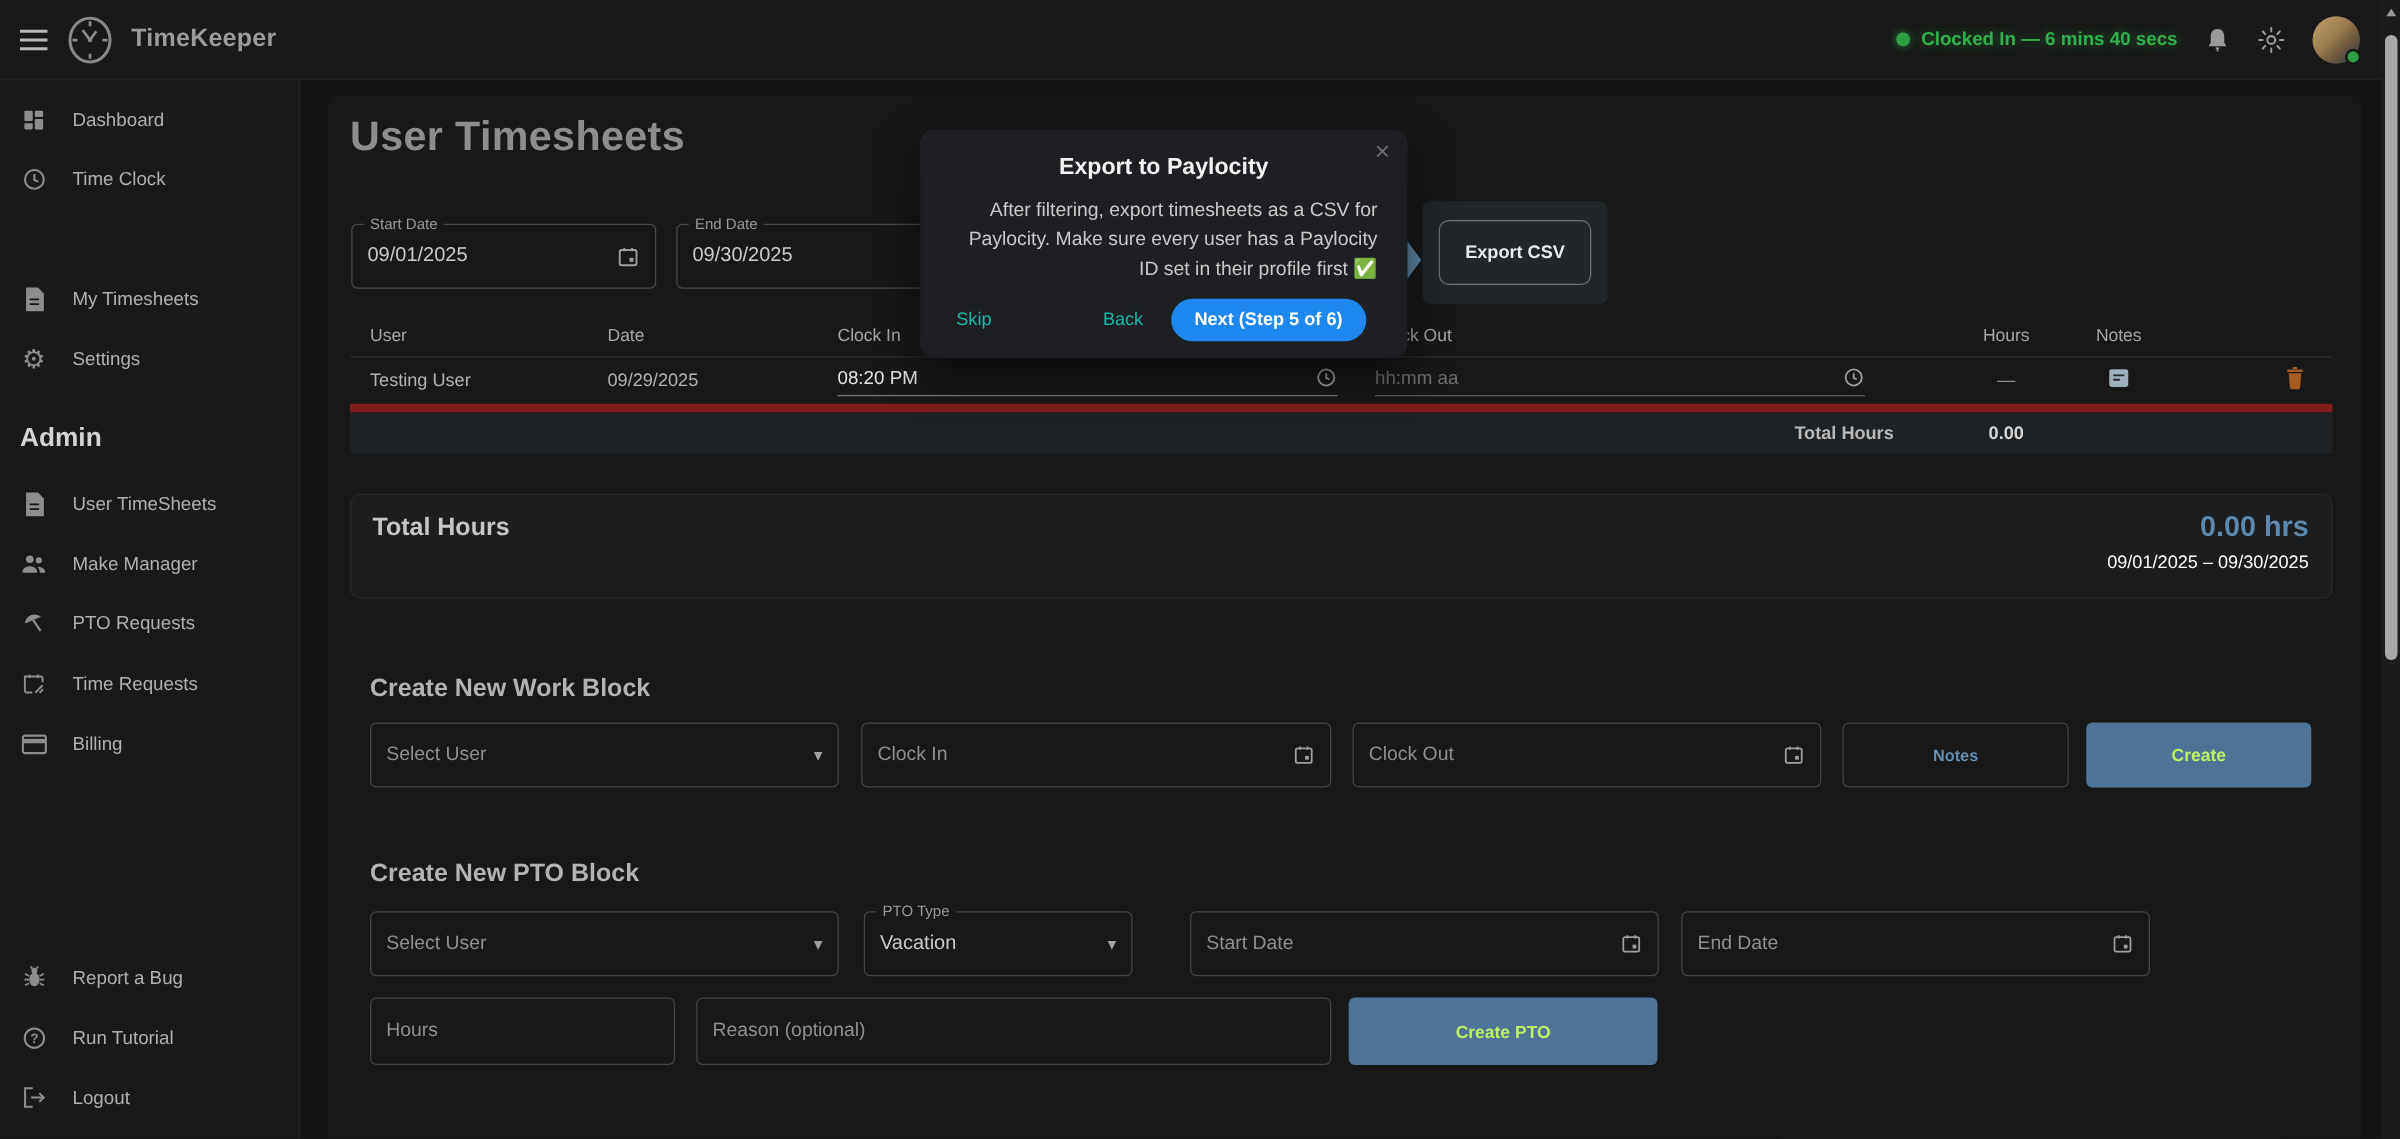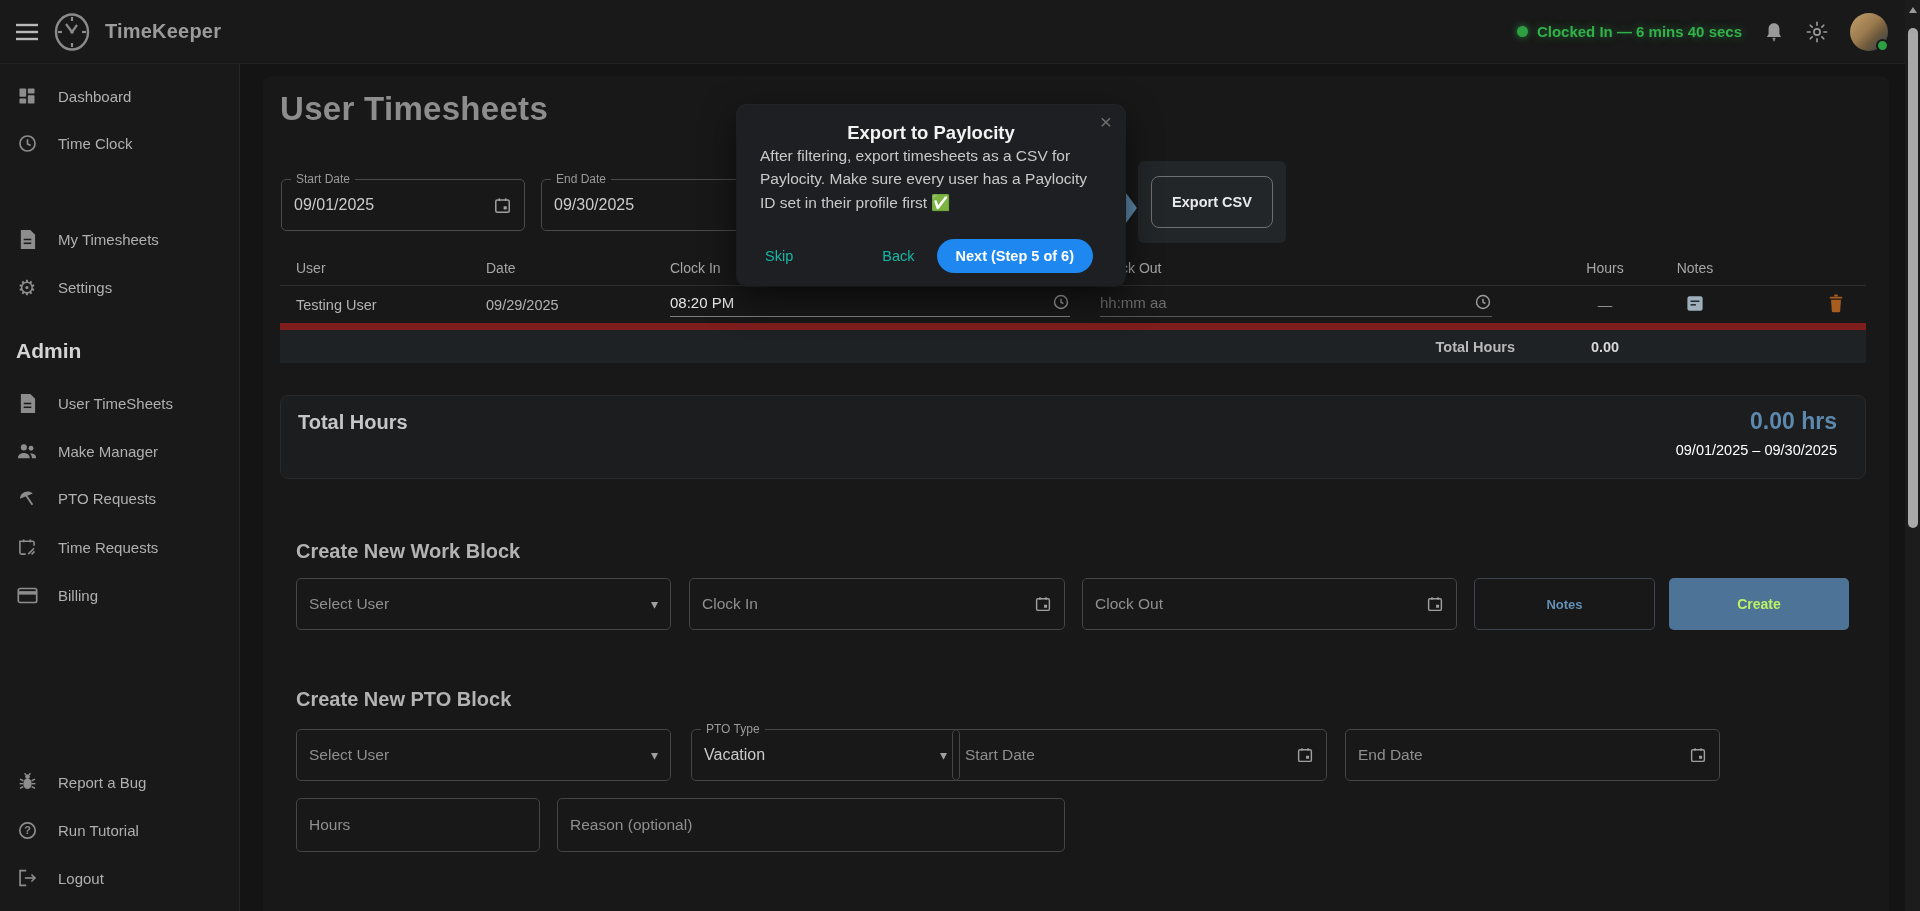--- a/index.html
+++ b/index.html
@@ -40,21 +40,21 @@
 
   
   .export-arrow { position:absolute; left:845px; top:108px; z-index:4; }
   .export-highlight { position:absolute; left:898px; top:97px; width:148px; height:82px; background:#232628; border-radius:6px; z-index:6; display:flex; align-items:center; justify-content:center; }
   .export-csv-btn { width:122px; height:52px; border:1px solid #6f6f6f; border-radius:8px; background:transparent; color:#e8eaee; font-weight:700; font-size:14.5px; font-family:inherit; cursor:pointer; }
 
   
   .popover { position:absolute; left:497px; top:41px; width:388px; height:181px; background:#1d1f22; border-radius:10px; box-shadow:0 12px 34px rgba(0,0,0,.6),0 0 0 1px #26282a; z-index:30; }
   .pop-close { position:absolute; right:13px; top:6px; color:#6f6f6f; font-size:21px; cursor:pointer; line-height:1; }
   .pop-title { margin-top:17px; text-align:center; font-size:18.5px; font-weight:700; color:#f2f2f2; }
-  .pop-body { margin-top:0; padding:0 23px; text-align:left; font-size:15.5px; line-height:1.5; color:#c9c9c9; }
+  .pop-body { margin-top:13px; padding:0 23px; text-align:right; font-size:15.5px; line-height:1.5; color:#c9c9c9; }
   .pop-footer { position:absolute; left:28px; right:32px; bottom:13px; display:flex; align-items:center; }
   .pop-link { background:none; border:none; color:#14b8a6; font-size:14.5px; font-family:inherit; cursor:pointer; }
   .pop-back { margin-left:auto; }
   .pop-next { margin-left:22px; height:34px; padding:0 19px; border:none; border-radius:18px; background:#1e88f0; color:#ffffff; font-weight:700; font-size:14.5px; font-family:inherit; cursor:pointer; }
 
   
   .tsheet { position:absolute; left:40px; top:186px; width:1586px; z-index:2; }
   .trow { display:grid; grid-template-columns:190px 190px 420px 480px 90px 90px 1fr; align-items:center; }
   .thead { height:36px; border-bottom:1px solid #2e2e2e; color:#a6a6a6; font-size:14px; }
   .tdata { height:44px; border-bottom:7px solid #7f1d1d; color:#b3b3b3; font-size:14.5px; }
@@ -69,21 +69,21 @@
   .dash { color:#8f8f8f; }
   .icon-btn { background:none; border:none; cursor:pointer; display:inline-flex; align-items:center; justify-content:center; padding:0; }
   .cell-trash { text-align:right; padding-right:22px; }
   .ttotal { height:33px; background:#1f2224; font-weight:700; font-size:14.5px; }
   .ttotal .tlabel { text-align:right; padding-right:45px; color:#b9b9b9; }
   .ttotal .tval { color:#d6d6d6; }
 
   
   .summary { position:absolute; left:40px; top:331px; width:1586px; height:84px; background:#1b1d1f; border:1px solid #2a2a2a; border-radius:8px; z-index:2; padding:15px 18px 0 17px; }
   .summary-title { font-size:20px; font-weight:700; color:#c6c6c6; }
-  .summary-right { position:absolute; right:28px; top:12px; text-align:right; }
+  .summary-right { position:absolute; right:18px; top:12px; text-align:right; }
   .summary-value { font-size:23px; font-weight:800; color:#5d89ae; }
   .summary-range { margin-top:7px; font-size:14.5px; color:#ffffff; }
 
   .section-title { position:absolute; left:56px; font-size:20px; font-weight:700; color:#b3b3b3; z-index:2; }
 
   .btn-contained { position:absolute; border:none; border-radius:5px; background:#4d7496; color:#bef264; font-weight:600; font-size:14px; font-family:inherit; cursor:pointer; z-index:2; }
   .btn-notes { position:absolute; border:1px solid #3d454e; border-radius:5px; background:transparent; color:#628fb6; font-weight:700; font-size:13px; font-family:inherit; cursor:pointer; z-index:2; }
 
   
   .scrollbar { position:absolute; right:0; top:0; width:15px; bottom:0; background:#1c1c1c; z-index:40; }
@@ -437,21 +437,21 @@
         </span>
     </div>
     <button class="btn-notes" style="left:1234px;top:514px;width:181px;height:52px">Notes</button>
     <button class="btn-contained" style="left:1429px;top:514px;width:180px;height:52px">Create</button>
 
     <h2 class="section-title" style="top:624px">Create New PTO Block</h2>
     <div class="field" style="left:56px;top:665px;width:375px;height:52px">
       <span class="fghost">Select User</span>
       <span class="caret">▾</span>
     </div>
-    <div class="field" style="left:451px;top:665px;width:269px;height:52px">
+    <div class="field" style="left:451px;top:665px;width:215px;height:52px">
       <span class="flabel">PTO Type</span>
       <span class="fvalue">Vacation</span>
       <span class="caret">▾</span>
     </div>
     <div class="field" style="left:712px;top:665px;width:375px;height:52px">
       <span class="fghost">Start Date</span>
       <span class="ficon">
           <svg width="18" height="18" viewBox="0 0 24 24">
             <rect x="3.5" y="5" width="17" height="15.5" rx="2" fill="none" stroke="#9f9f9f" stroke-width="1.9"></rect>
             <line x1="8" y1="3" x2="8" y2="6.4" stroke="#9f9f9f" stroke-width="1.9"></line>
@@ -470,20 +470,21 @@
             <rect x="13.4" y="13" width="4" height="4" fill="#9f9f9f"></rect>
           </svg>
         </span>
     </div>
     <div class="field" style="left:56px;top:734px;width:244px;height:54px">
       <span class="fghost">Hours</span>
     </div>
     <div class="field" style="left:317px;top:734px;width:508px;height:54px">
       <span class="fghost">Reason (optional)</span>
     </div>
+    <button class="btn-contained" style="left:839px;top:734px;width:247px;height:54px">Create PTO</button>
   </main>
 
   <div class="scrollbar">
     <span class="sb-arrow"></span>
     <span class="sb-thumb"></span>
   </div>
 
 </div>
 
 </body></html>

